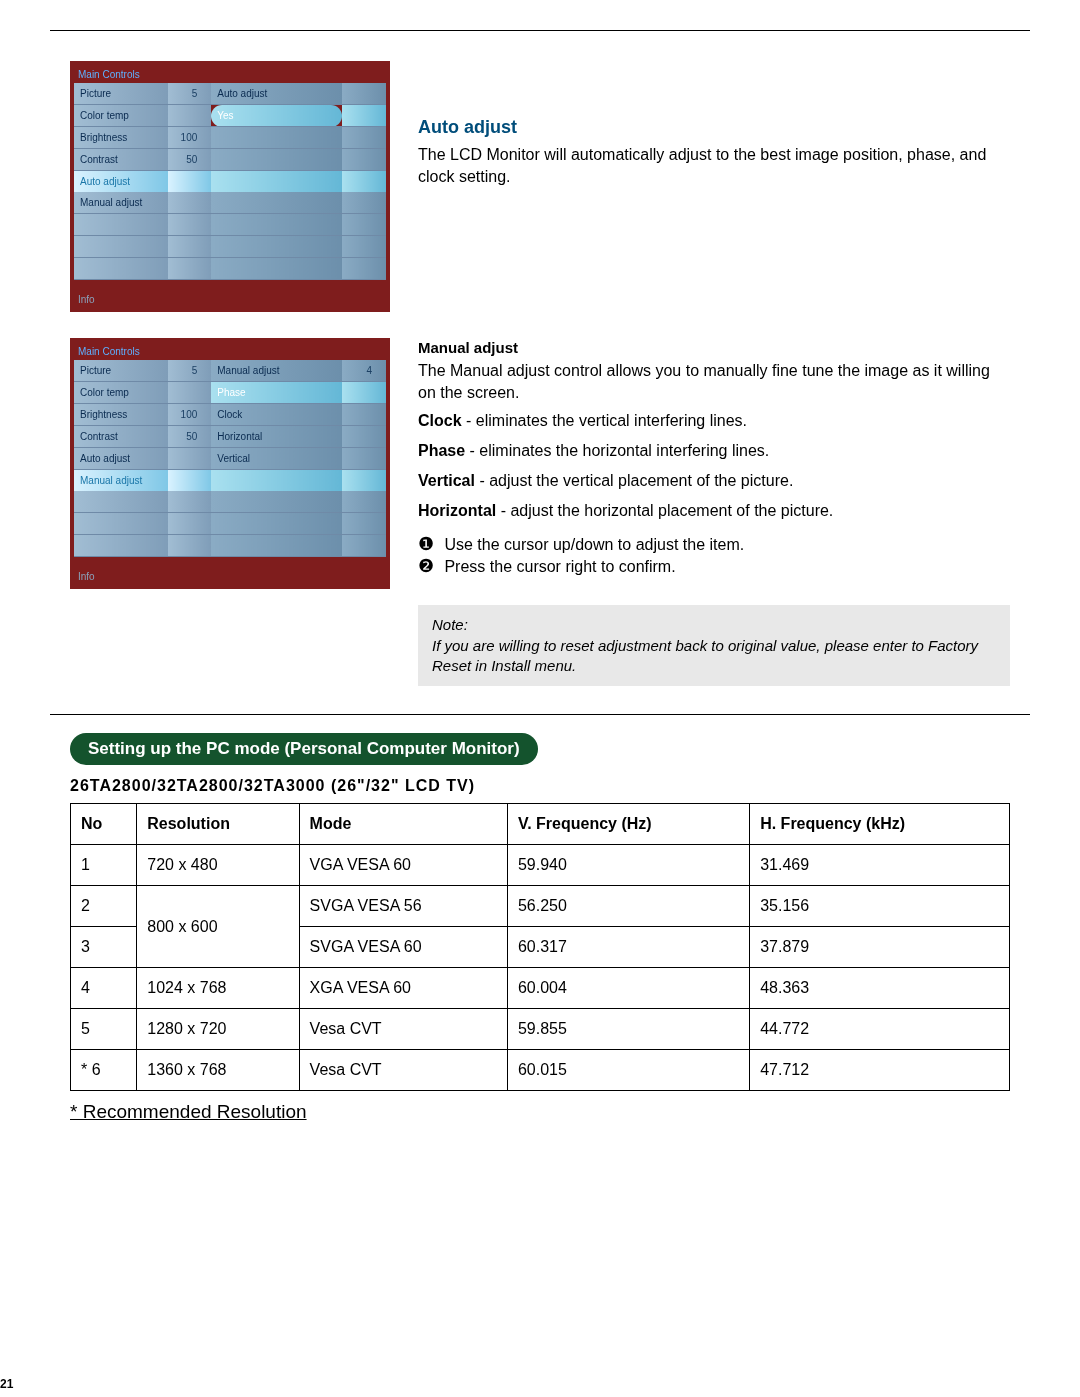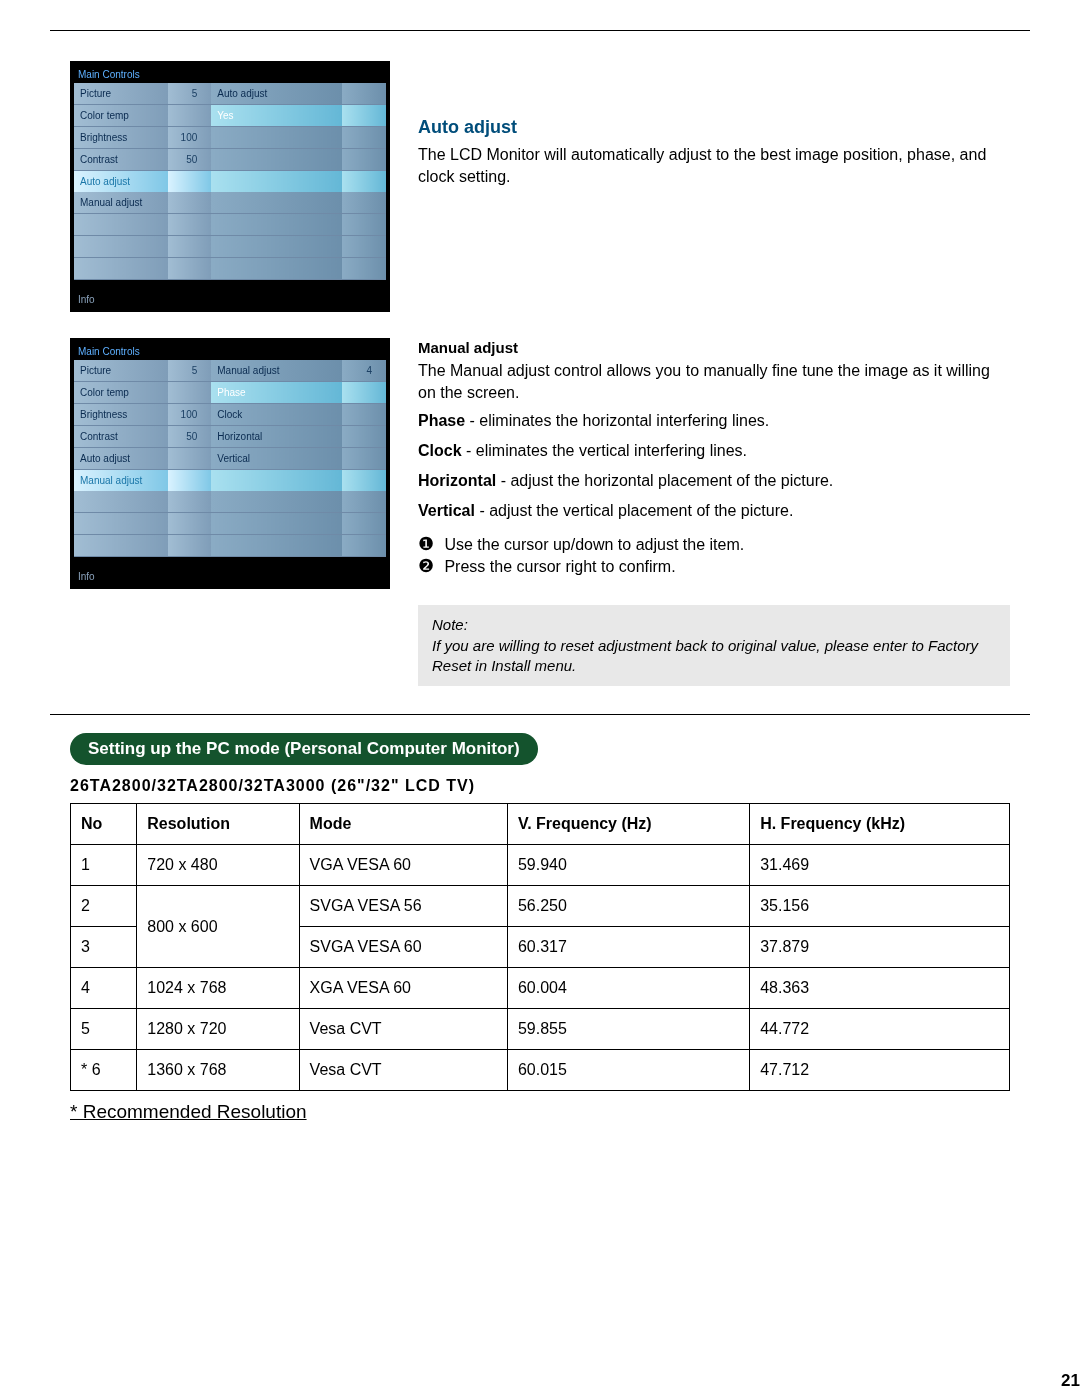--- a/index.html
+++ b/index.html
@@ -20,21 +20,21 @@
   .hr-mid { border-top: 1px solid #000; margin: 28px -20px 18px -20px; }
   .top-grid {
     display: flex;
     gap: 28px;
   }
   .left-col { width: 320px; flex: 0 0 320px; }
   .right-col { flex: 1; }
 
   
   .osd {
-    background: #000000;
+    background: #7f1d1d;
     padding: 6px 4px 6px 4px;
     font-size: 10px;
     color: #0a2b50;
     margin-bottom: 26px;
   }
   .osd .header {
     color: #5eb0ff;
     font-size: 10px;
     padding: 2px 4px 3px 4px;
     font-weight: 400;
@@ -110,22 +110,22 @@
     border: 1.4px solid #000;
     padding: 6px 10px;
     text-align: left;
     height: 28px;
   }
   .recommended { font-size:19px; margin-top:10px;text-decoration:underline; }
   .page-number {
     position:absolute;
     bottom: 6px;
     left:0; right:0;
-    text-align:right;
-    font-size:17px;
+    text-align:left;
+    font-size:12px;
     font-weight:700;
   }
 </style>
 </head>
 <body>
 
 <div class="page">
   <div class="hr-top"></div>
 
   <div class="top-grid">
@@ -143,21 +143,21 @@
           <tbody id="osd1-body">
               <tr class="row">
                 <td>Picture</td>
                 <td class="valcell">5</td>
                 <td class="right-pane">Auto adjust</td>
                 <td class="right-pane valcell"></td>
               </tr>
               <tr class="row">
                 <td>Color temp</td>
                 <td class="valcell"></td>
-                <td class="right-pane" style="background: linear-gradient(90deg, rgb(169, 224, 239) 0%, rgb(100, 183, 214) 100%); color: rgb(255, 255, 255);">Yes</td>
+                <td class="right-pane" style="background: linear-gradient(90deg, rgb(169, 224, 239) 0%, rgb(100, 183, 214) 100%); color: rgb(255, 255, 255); border-radius: 11px;">Yes</td>
                 <td class="right-pane valcell" style="background: linear-gradient(90deg, rgb(169, 224, 239) 0%, rgb(100, 183, 214) 100%);"></td>
               </tr>
               <tr class="row">
                 <td>Brightness</td>
                 <td class="valcell">100</td>
                 <td class="right-pane"></td>
                 <td class="right-pane valcell"></td>
               </tr>
               <tr class="row">
                 <td>Contrast</td>
@@ -275,24 +275,24 @@
       <div style="height:46px"></div>
       <h3 class="section">Auto adjust</h3>
       <p class="body indent">The LCD Monitor will automatically adjust to the best image position, phase, and clock setting.</p>
 
       <div style="height:126px"></div>
 
       <h4 class="sub">Manual adjust</h4>
       <p class="body indent">The Manual adjust control allows you to manually fine tune the image as it willing on the screen.</p>
 
       <div id="defs-holder">
+          <div class="def-row indent"><span class="term">Clock</span><span> - eliminates the vertical interfering lines.</span></div>
           <div class="def-row indent"><span class="term">Phase</span><span> - eliminates the horizontal interfering lines.</span></div>
-          <div class="def-row indent"><span class="term">Clock</span><span> - eliminates the vertical interfering lines.</span></div>
+          <div class="def-row indent"><span class="term">Vertical</span><span> - adjust the vertical placement of the picture.</span></div>
           <div class="def-row indent"><span class="term">Horizontal</span><span> - adjust the horizontal placement of the picture.</span></div>
-          <div class="def-row indent"><span class="term">Vertical</span><span> - adjust the vertical placement of the picture.</span></div>
         </div>
 
       <div class="steps" id="steps-holder">
           <div><span class="step-num">❶</span><span> Use the cursor up/down to adjust the item.</span></div>
           <div><span class="step-num">❷</span><span> Press the cursor right to confirm.</span></div>
         </div>
 
       <div class="note-box">
         <div>Note:</div>
         <div>If you are willing to reset adjustment back to original value, please enter to Factory Reset in Install menu.</div>

